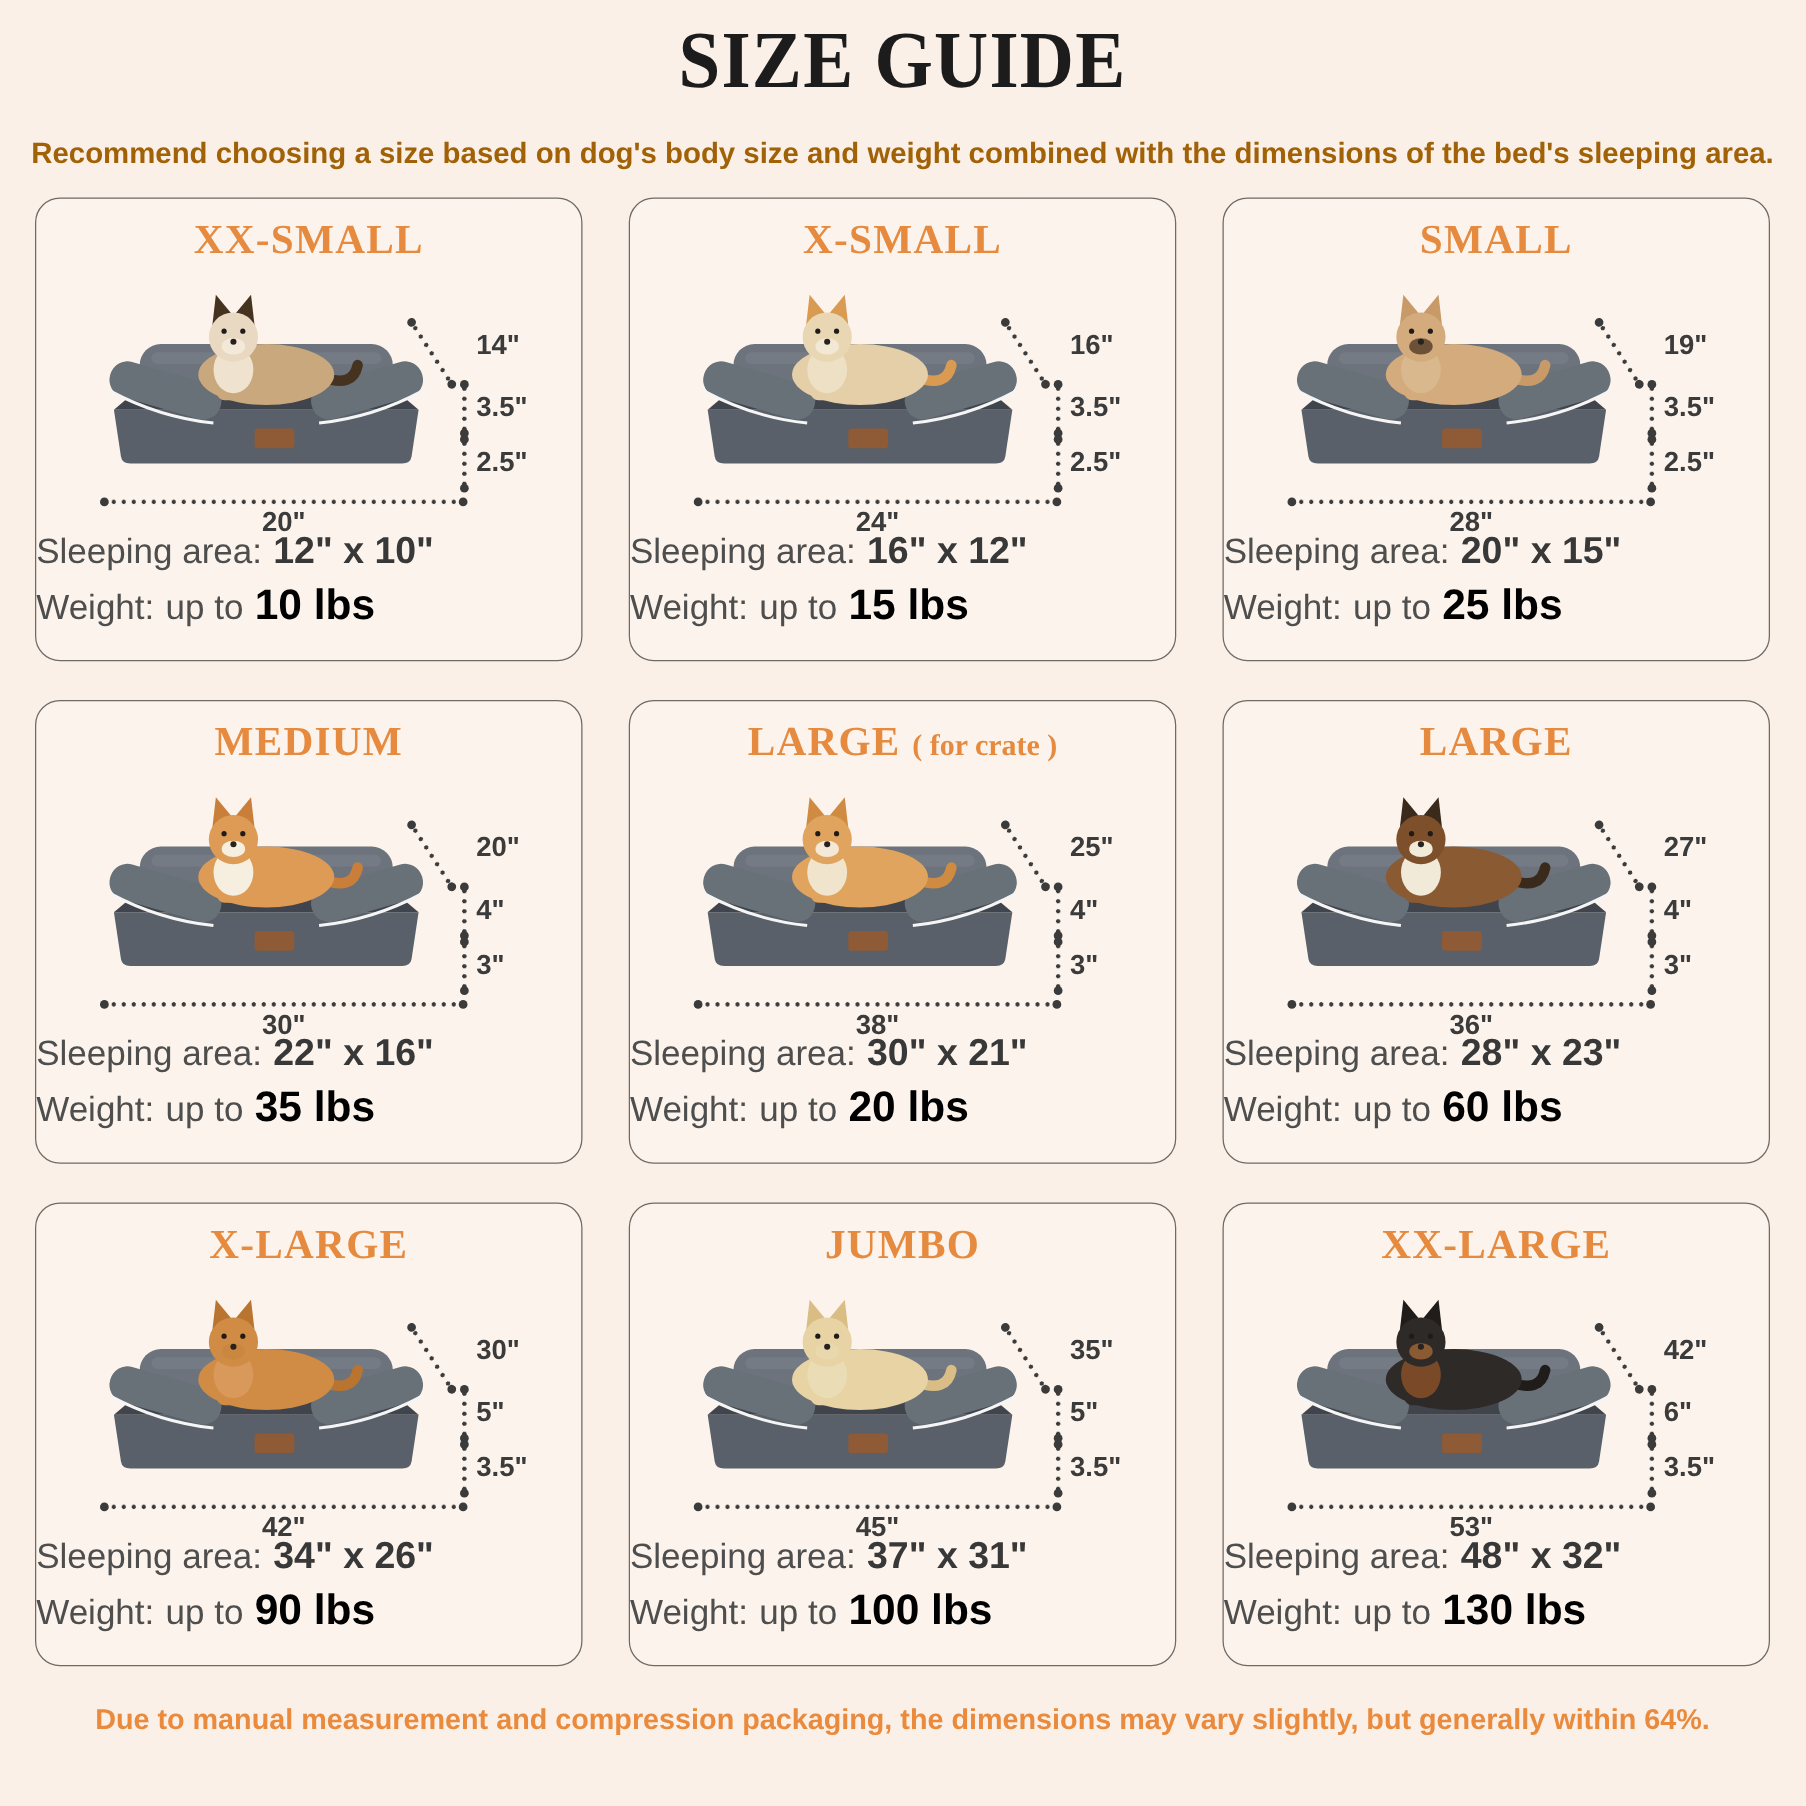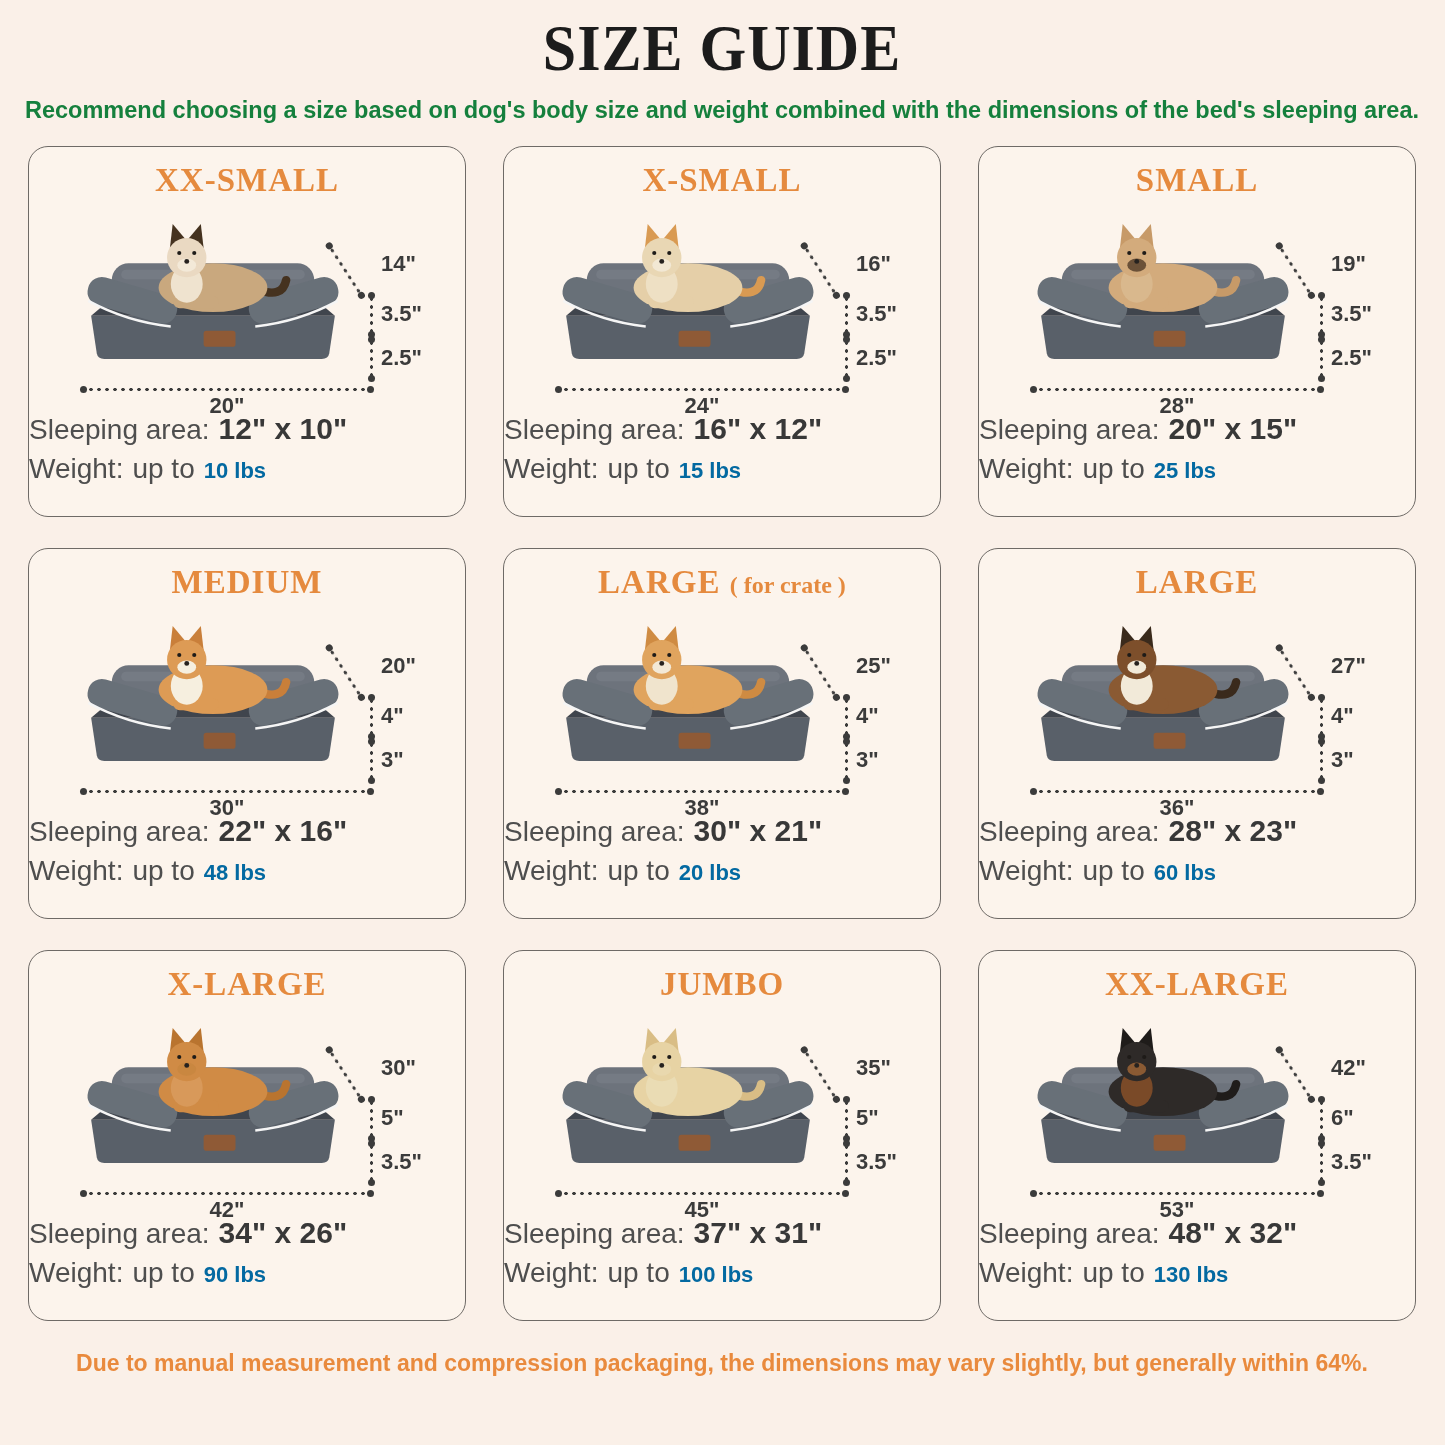--- a/index.html
+++ b/index.html
@@ -14,22 +14,22 @@
   
   .hdr{text-align:center;}
   .main-title{
     margin-top:14px;
     font-family:"Liberation Serif", serif;
     font-weight:700;font-size:60px;color:#1c1c1c;
     letter-spacing:1px;
     transform:scaleY(1.08);
   }
   .subtitle{
-    margin-top:14px;
-    font-size:23.5px;font-weight:700;color:#15803d;
+    margin-top:26px;
+    font-size:23.5px;font-weight:700;color:#a16207;
   }
   
   .grid{
     margin-top:22px;
     padding:0 28px;
     display:grid;
     grid-template-columns:repeat(3,1fr);
     column-gap:37px;row-gap:31px;
   }
   .card{
@@ -87,21 +87,21 @@
   .lbl-base{left:352px;top:146px;}
   .hline{left:54px;top:188px;width:288px;}
   .lbl-length{left:54px;top:194px;width:288px;text-align:center;}
   
   .specs{margin-top:2px;text-align:center;}
   .spec-line{
     display:flex;justify-content:flex-start;align-items:baseline;gap:9px;
     font-size:28px;color:#4e4e4e;line-height:1.35;
   }
   .spec-line b{font-size:30px;color:#383838;font-weight:700;}
-  .spec-line b.orange{font-size:22px;color:#0369a1;}
+  .spec-line b.orange{font-size:34px;color:#000000;}
   
   .footnote{
     margin-top:29px;
     text-align:center;
     font-size:23px;font-weight:700;color:#e98a3d;
   }
 </style>
 </head>
 <body>
 
@@ -377,21 +377,21 @@
     </div>
 
     <div class="specs">
       <div class="spec-line">
         <span>Sleeping area:</span>
         <b>22" x 16"</b>
       </div>
       <div class="spec-line">
         <span>Weight:</span>
         <span>up to</span>
-        <b class="orange">48 lbs</b>
+        <b class="orange">35 lbs</b>
       </div>
     </div>
   </div>
 
   <div class="card">
     <div class="card-title">
       <span>LARGE</span>
       <span class="suffix">( for crate )</span>
     </div>
 

